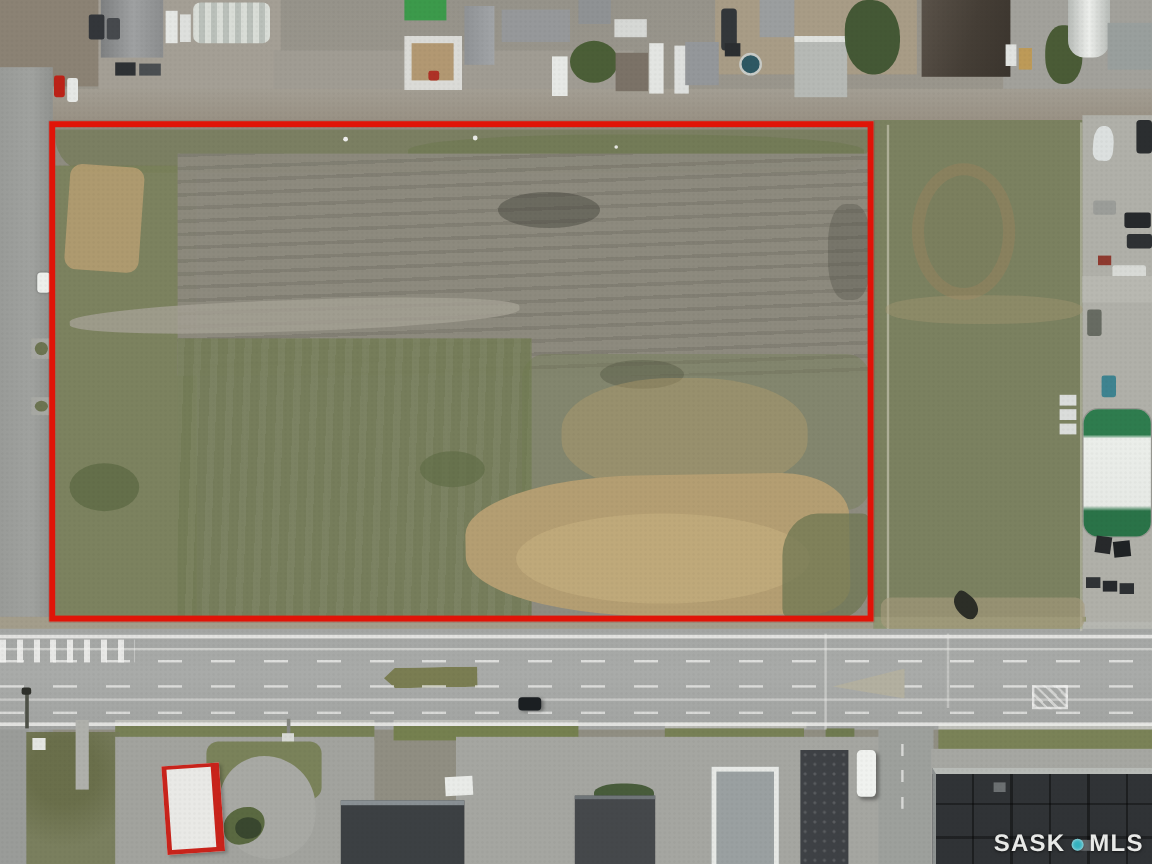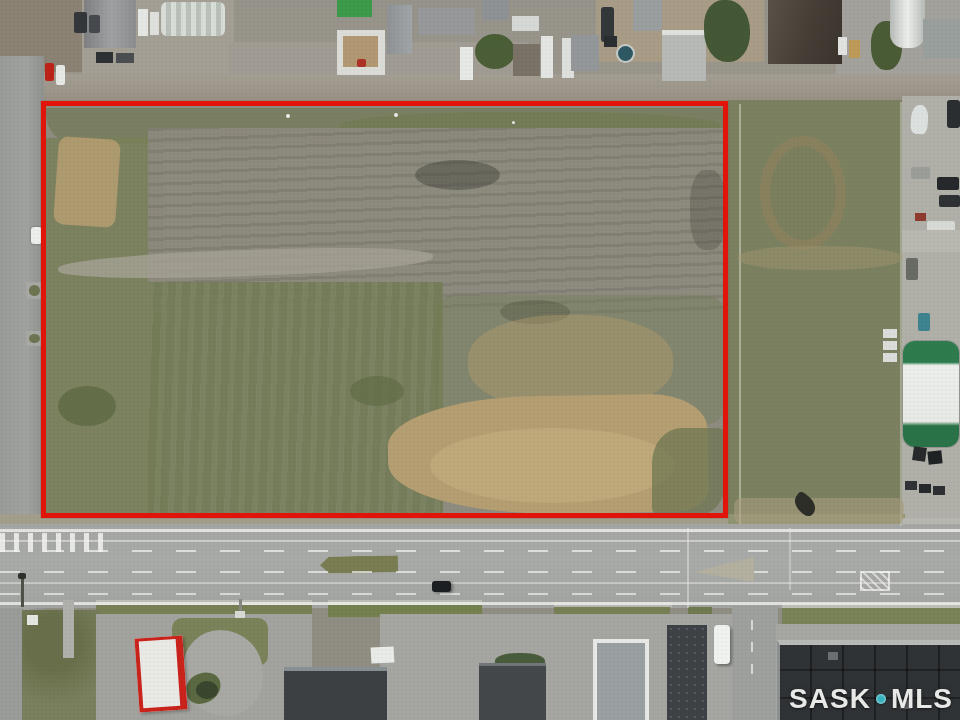--- a/index.html
+++ b/index.html
@@ -3,21 +3,21 @@
 <meta charset="utf-8">
 <style>
   html,body{margin:0;padding:0;background:#1e1e1e;}
   .photo{
     position:relative;width:960px;height:720px;overflow:hidden;
     background:#908e82;font-family:"Liberation Sans",sans-serif;
   }
   .obj{position:absolute;}
   .watermark{
     position:absolute;right:7px;bottom:5px;display:flex;align-items:center;gap:5px;
-    font-weight:bold;font-size:28px;letter-spacing:1px;
+    font-weight:bold;font-size:20px;letter-spacing:1px;
     text-shadow:0 1px 2px rgba(0,0,0,.55),0 0 5px rgba(0,0,0,.3);opacity:.95;
   }
   .watermark .dot{width:10px;height:10px;border-radius:50%;
     box-shadow:inset 0 0 3px rgba(255,255,255,.8),0 1px 2px rgba(0,0,0,.4);}
 </style>
 </head>
 <body>
 
 <div class="photo">
   <div>

